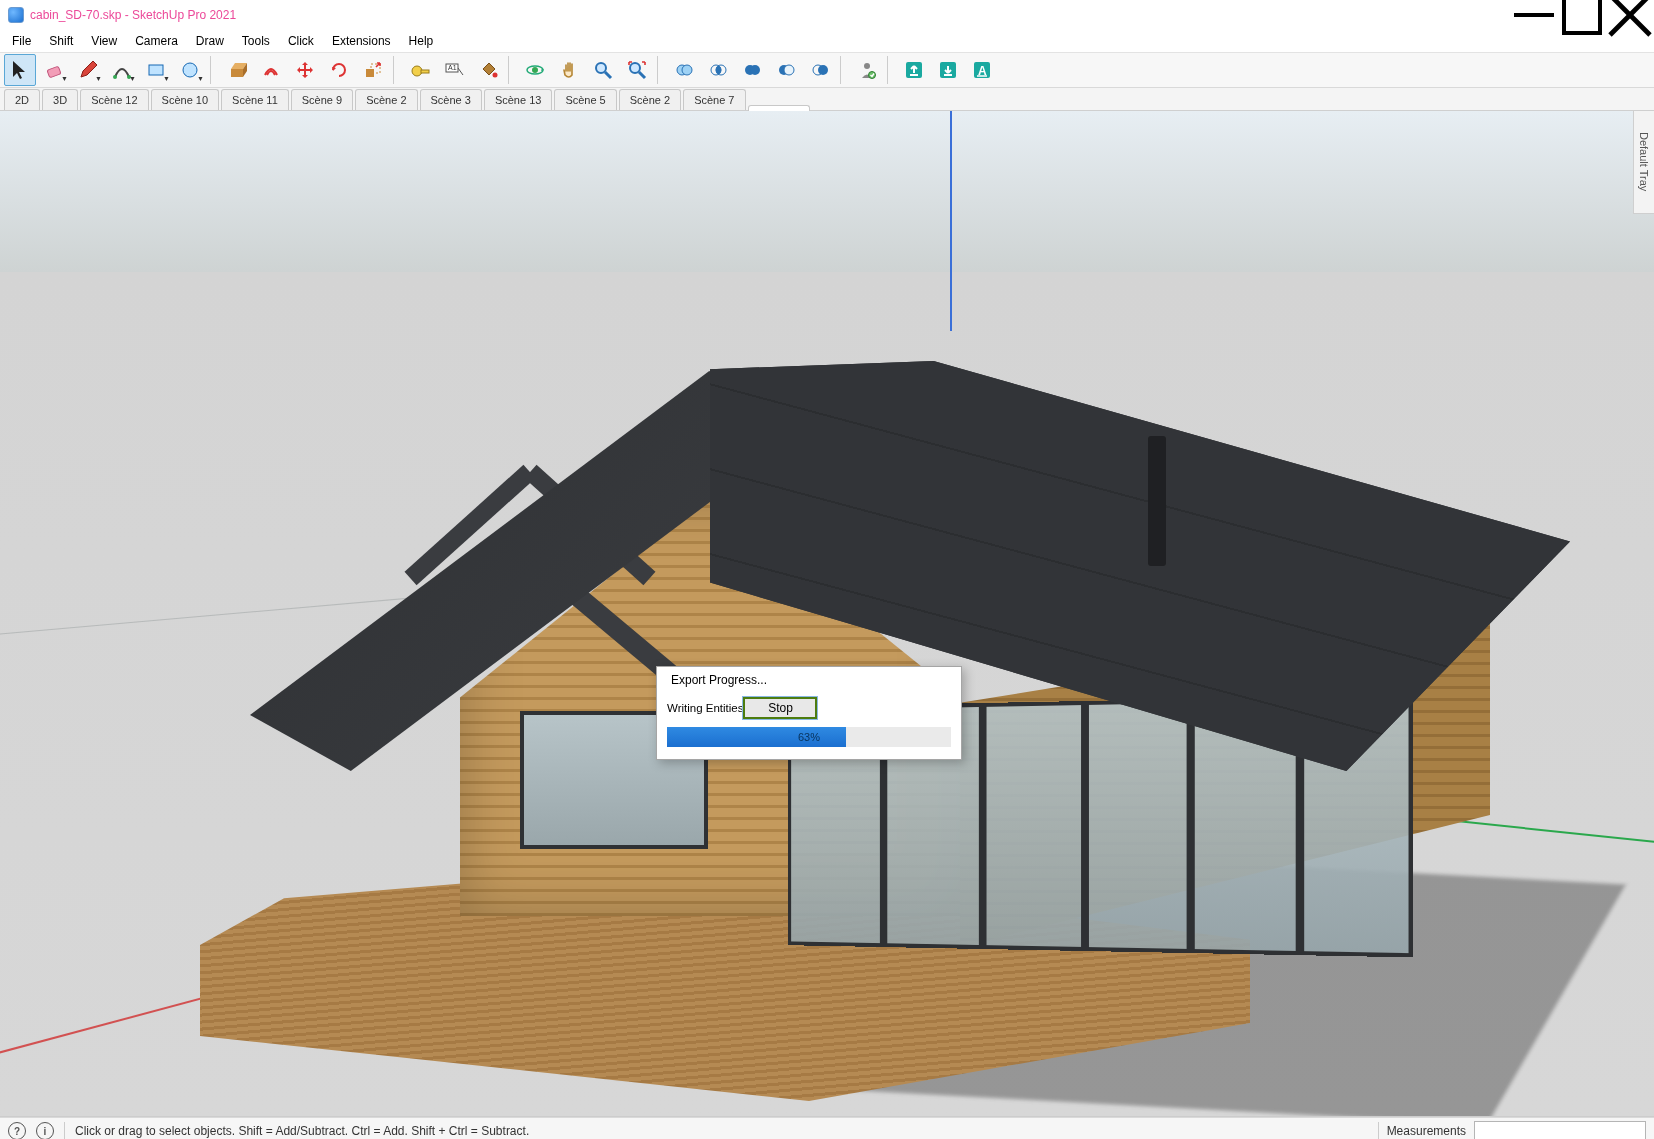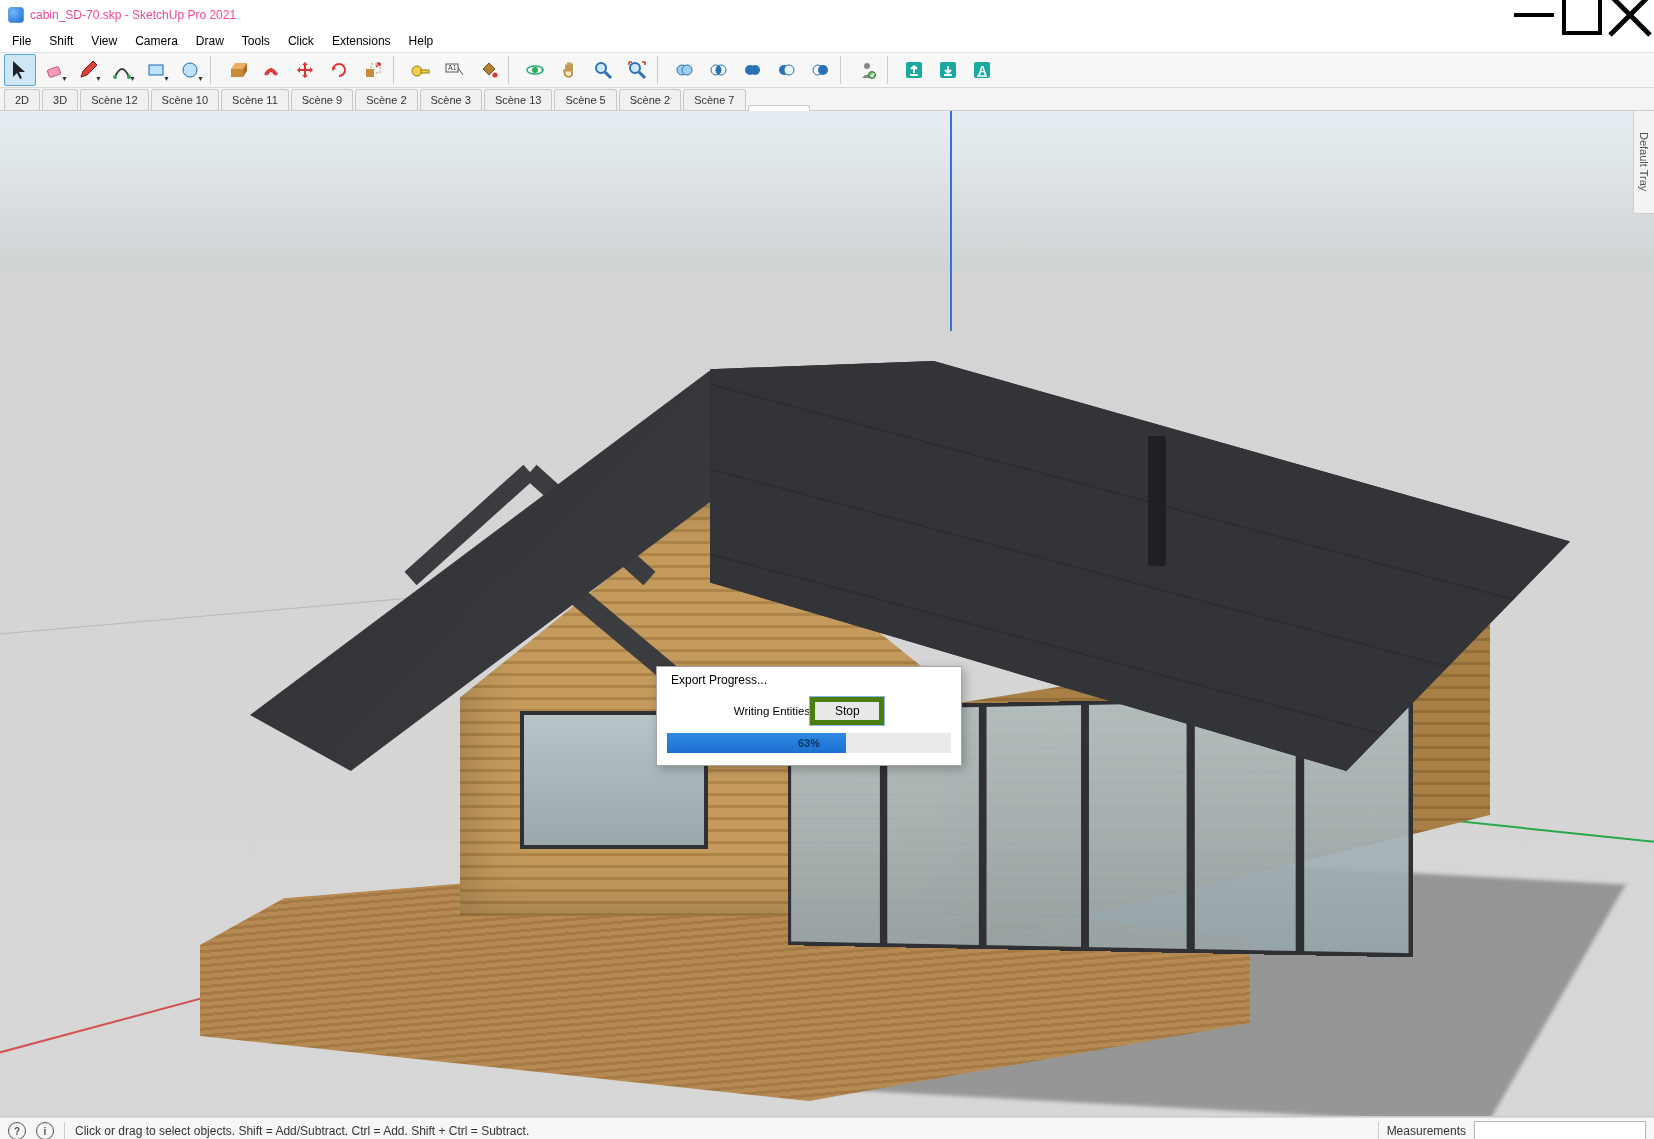--- a/index.html
+++ b/index.html
@@ -155,36 +155,36 @@
   }
 
   
   .dialog {
     position: absolute; left: 656px; top: 555px; width: 304px;
     background: #ffffff; border: 1px solid #a5a5a5;
     box-shadow: 3px 3px 10px rgba(0,0,0,0.25); z-index: 20;
   }
   .dialog .dlg-title { padding: 6px 14px; font-size: 12px; }
   .dialog .dlg-body { padding: 4px 10px 12px; }
-  .dialog .dlg-row1 { display: flex; justify-content: center; align-items: center; margin-bottom: 8px; }
+  .dialog .dlg-row1 { display: flex; justify-content: flex-start; align-items: center; margin-bottom: 8px; }
   .dialog .dlg-status { font-size: 11.5px; }
   .dialog .stop-btn {
-    width: 74px; height: 28px; font-size: 12px; background: #e8e8e8;
-    border: 5px solid #4d7c0f; outline: 1px solid #8ab8e4;
+    width: 74px; height: 22px; font-size: 12px; background: #e8e8e8;
+    border: 2px solid #4d7c0f; outline: 1px solid #8ab8e4;
   }
   .dialog .progress {
     height: 20px; background: #eaeaea; position: relative;
   }
   .dialog .progress .bar {
     height: 100%; background: linear-gradient(to bottom, #2f8ae2, #1b6fd0);
   }
   .dialog .progress .pct {
     position: absolute; left: 0; right: 0; top: 0; bottom: 0;
     display: flex; align-items: center; justify-content: center;
-    font-size: 11px; font-weight: 700; color: #083560;
+    font-size: 11px; font-weight: 400; color: #083560;
   }
 
   
   .statusbar {
     height: 26px; background: #f6f6f6; border-top: 1px solid #d9d9d9;
     display: flex; align-items: center; justify-content: space-between;
     padding: 0 8px; font-size: 12px; color: #333;
   }
   .statusbar .left { display: flex; align-items: center; gap: 10px; }
   .statusbar .ico { width: 16px; height: 16px; border: 1.5px solid #555; border-radius: 50%;

